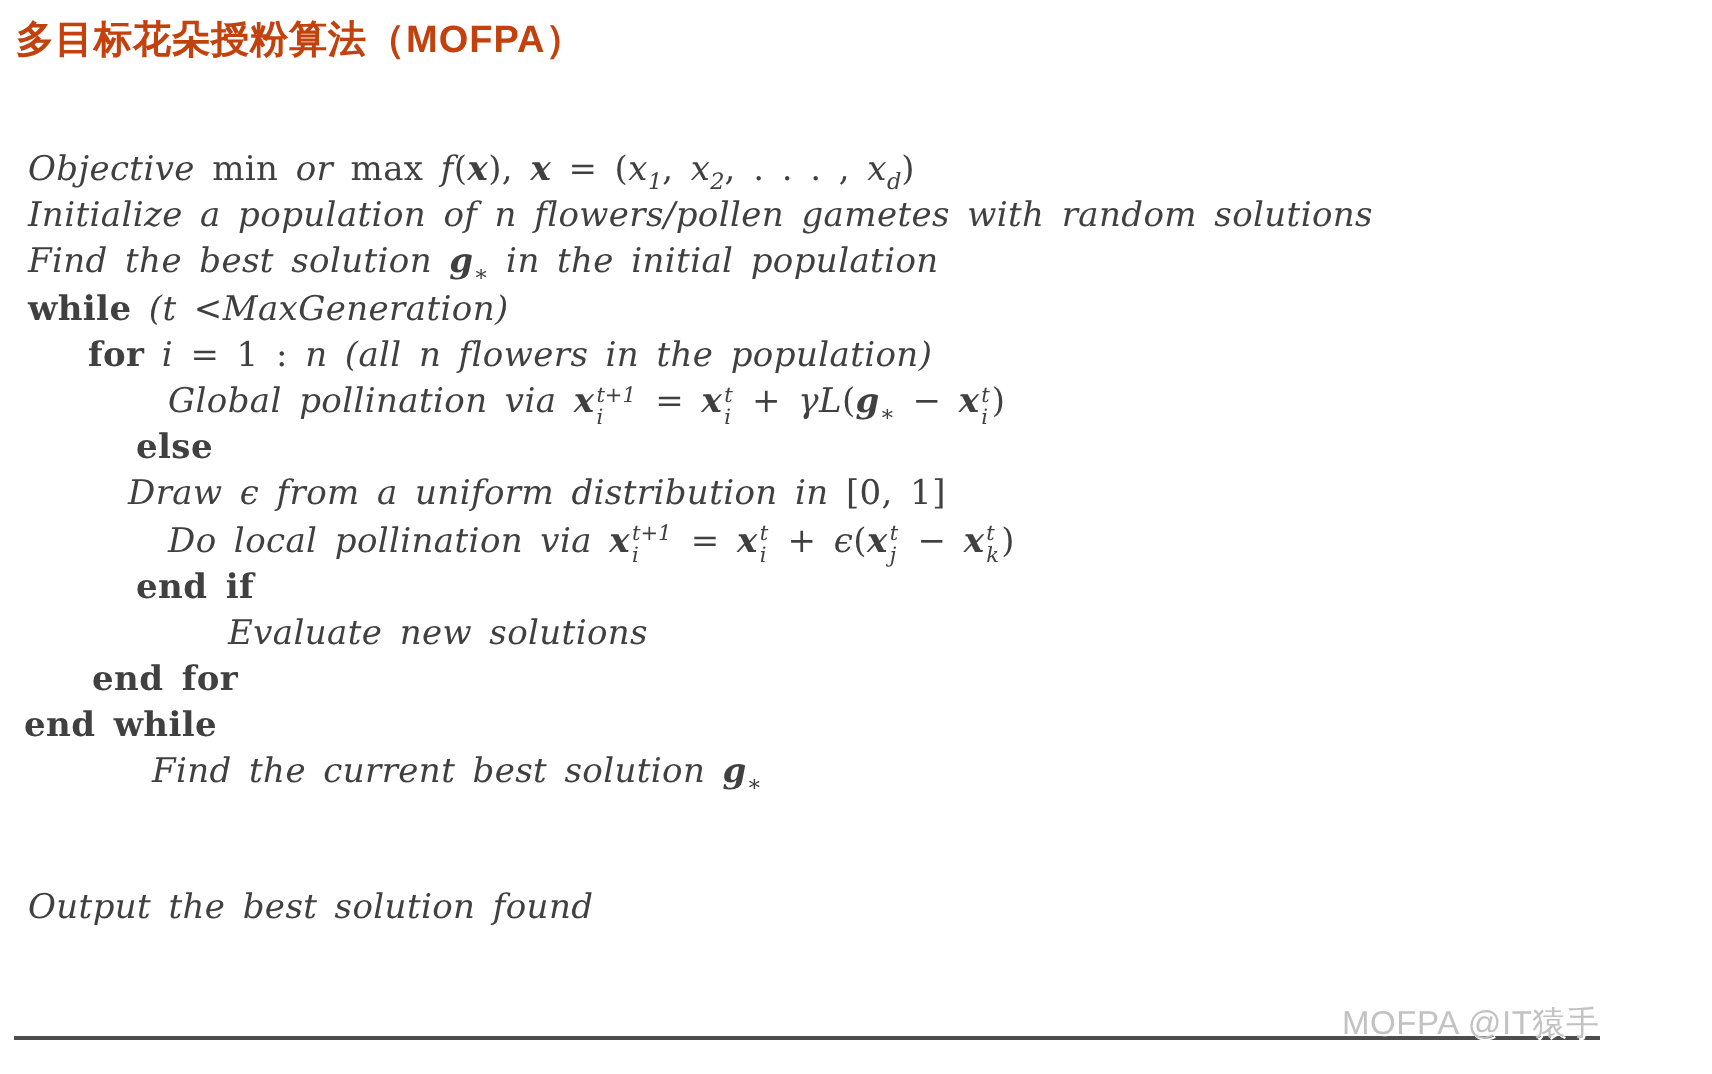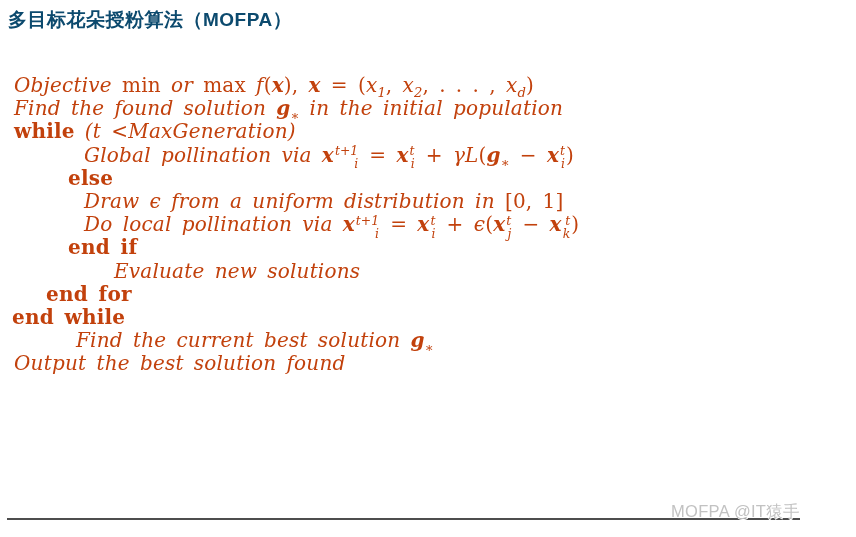--- a/index.html
+++ b/index.html
@@ -14,31 +14,31 @@
     overflow: hidden;
     font-family: "DejaVu Serif", serif;
   }
   .page-title {
     position: absolute;
     left: 8px;
     top: 7px;
     font-family: "Liberation Sans", sans-serif;
     font-weight: bold;
     font-size: 19px;
-    color: #0c4a6e;
+    color: #c2410c;
     letter-spacing: 0.5px;
     white-space: nowrap;
   }
   .algo {
     position: absolute;
     left: 0;
     top: 74px;
     width: 756px;
-    font-size: 20px;
-    color: #c2410c;
+    font-size: 17px;
+    color: #404040;
     letter-spacing: 0.2px;
     word-spacing: 0.18em;
   }
   .line {
     height: 23.2px;
     line-height: 23.2px;
     white-space: nowrap;
   }
   .i  { font-style: italic; }
   .b  { font-weight: bold; font-style: normal; }
@@ -53,21 +53,21 @@
   .ss {
     display: inline-block;
     vertical-align: -0.55em;
     font-size: 62%;
     font-style: italic;
     line-height: 1.05;
     letter-spacing: 0;
     margin: 0 1px;
     text-align: left;
   }
-  .ss .ss-sup, .ss .ss-sub { display: block; text-align: right; }
+  .ss .ss-sup, .ss .ss-sub { display: block; }
   .rule {
     position: absolute;
     left: 7px;
     top: 518px;
     width: 793px;
     height: 2px;
     background: #4d4d4d;
   }
   .watermark {
     position: absolute;
@@ -81,29 +81,31 @@
     letter-spacing: 0.3px;
   }
 </style>
 </head>
 <body>
 
 <div class="page-title">多目标花朵授粉算法（MOFPA）</div>
 
 <div class="algo">
     <div class="line" style="padding-left: 14px;"><span class="i">Objective</span><span class="r"> min </span><span class="i">or</span><span class="r"> max </span><span class="i">f</span><span class="r">(</span><span class="bi">x</span><span class="r">), </span><span class="bi">x</span><span class="r"> = (</span><span class="i">x</span><span class="sub">1</span><span class="r">, </span><span class="i">x</span><span class="sub">2</span><span class="r">, . . . , </span><span class="i">x</span><span class="sub">d</span><span class="r">)</span></div>
-    <div class="line" style="padding-left: 14px;"><span class="i">Find the found solution </span><span class="bi">g</span><span class="sub">∗</span><span class="i"> in the initial population</span></div>
+    <div class="line" style="padding-left: 14px;"><span class="i">Initialize a population of n flowers/pollen gametes with random solutions</span></div>
+    <div class="line" style="padding-left: 14px;"><span class="i">Find the best solution </span><span class="bi">g</span><span class="sub">∗</span><span class="i"> in the initial population</span></div>
     <div class="line" style="padding-left: 14px;"><span class="b">while</span><span class="i"> (t &lt;MaxGeneration)</span></div>
+    <div class="line" style="padding-left: 44px;"><span class="b">for</span><span class="i"> i </span><span class="r">= 1 :</span><span class="i"> n (all n flowers in the population)</span></div>
     <div class="line" style="padding-left: 84px;"><span class="i">Global pollination via </span><span class="bi">x</span><span class="ss"><span class="ss-sup">t+1</span><span class="ss-sub">i</span></span><span class="r"> = </span><span class="bi">x</span><span class="ss"><span class="ss-sup">t</span><span class="ss-sub">i</span></span><span class="r"> + </span><span class="i">γL</span><span class="r">(</span><span class="bi">g</span><span class="sub">∗</span><span class="r"> − </span><span class="bi">x</span><span class="ss"><span class="ss-sup">t</span><span class="ss-sub">i</span></span><span class="r">)</span></div>
     <div class="line" style="padding-left: 68px;"><span class="b">else</span></div>
-    <div class="line" style="padding-left: 84px;"><span class="i">Draw ϵ from a uniform distribution in </span><span class="r">[0, 1]</span></div>
+    <div class="line" style="padding-left: 64px;"><span class="i">Draw ϵ from a uniform distribution in </span><span class="r">[0, 1]</span></div>
     <div class="line" style="padding-left: 84px;"><span class="i">Do local pollination via </span><span class="bi">x</span><span class="ss"><span class="ss-sup">t+1</span><span class="ss-sub">i</span></span><span class="r"> = </span><span class="bi">x</span><span class="ss"><span class="ss-sup">t</span><span class="ss-sub">i</span></span><span class="r"> + </span><span class="i">ϵ</span><span class="r">(</span><span class="bi">x</span><span class="ss"><span class="ss-sup">t</span><span class="ss-sub">j</span></span><span class="r"> − </span><span class="bi">x</span><span class="ss"><span class="ss-sup">t</span><span class="ss-sub">k</span></span><span class="r">)</span></div>
     <div class="line" style="padding-left: 68px;"><span class="b">end if</span></div>
     <div class="line" style="padding-left: 114px;"><span class="i">Evaluate new solutions</span></div>
     <div class="line" style="padding-left: 46px;"><span class="b">end for</span></div>
     <div class="line" style="padding-left: 12px;"><span class="b">end while</span></div>
     <div class="line" style="padding-left: 76px;"><span class="i">Find the current best solution </span><span class="bi">g</span><span class="sub">∗</span></div>
-    <div class="line" style="padding-left: 14px;"><span class="i">Output the best solution found</span></div>
+    <div class="line" style="padding-left: 14px; margin-top: 44px;"><span class="i">Output the best solution found</span></div>
   </div>
 
 <div class="rule"></div>
 
 <div class="watermark">MOFPA @IT猿手</div>
 
 </body></html>

